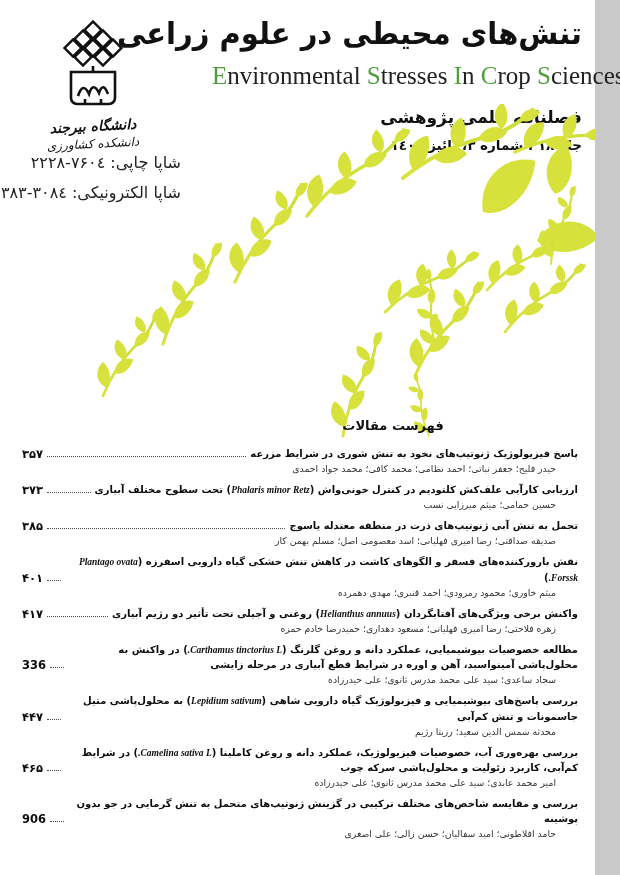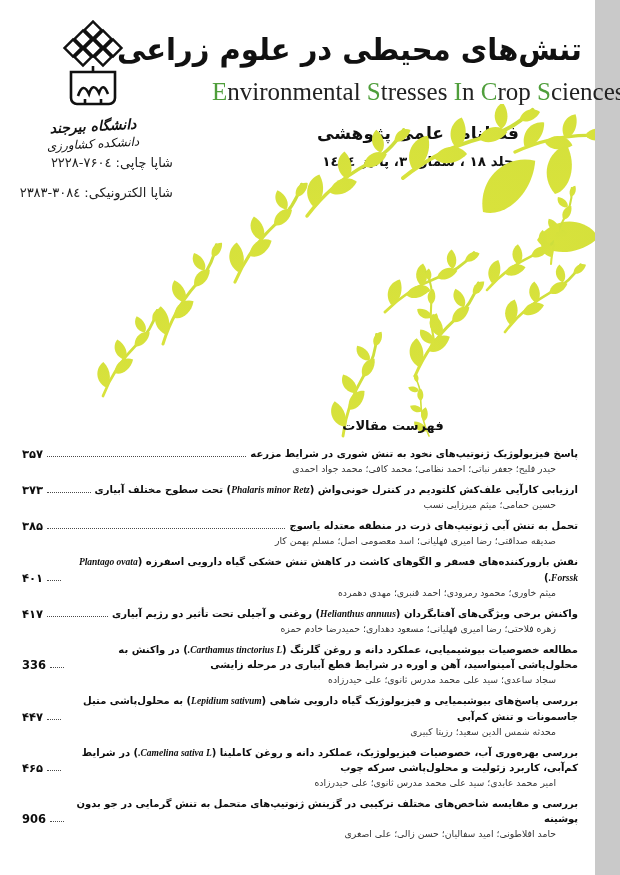--- a/index.html
+++ b/index.html
@@ -14,25 +14,25 @@
   .page{
     position:relative;width:620px;height:875px;background:#fff;overflow:hidden;
     font-family:"DejaVu Sans","Liberation Sans",sans-serif;color:#111;
   }
   .edge-strip{position:absolute;top:0;right:0;width:25px;height:875px;background:var(--strip);}
   
   .logo-block{position:absolute;left:18px;top:20px;width:150px;text-align:center;}
   .emblem{display:block;margin:0 auto;}
   .logo-cap1{font-size:14px;font-weight:bold;font-style:italic;direction:rtl;margin-top:2px;transform:rotate(-3deg);}
   .logo-cap2{font-size:12px;font-style:italic;direction:rtl;margin-top:3px;transform:rotate(-3deg);}
-  .issn-block{position:absolute;left:8px;top:148px;width:165px;direction:rtl;text-align:right;font-size:13px;line-height:30px;color:#222;}
+  .issn-block{position:absolute;left:16px;top:148px;width:165px;direction:rtl;text-align:right;font-size:16px;line-height:30px;color:#222;}
   .issn-line{white-space:nowrap;}
   .issn-num{direction:ltr;unicode-bidi:isolate-override;}
   
-  .title-block{position:absolute;left:212px;top:16px;width:370px;text-align:center;margin-top:16px;}
+  .title-block{position:absolute;left:212px;top:16px;width:370px;}
   .fa-title{direction:rtl;font-size:29px;font-weight:bold;letter-spacing:-1px;white-space:nowrap;line-height:1.3;transform:scaleY(1.05);}
   .green-bar{height:11px;background:var(--bar);margin:-6px 4px 0 4px;position:relative;z-index:-1;}
   .en-title{font-family:Liberation Serif, serif;font-size:25px;color:#222;margin-top:3px;white-space:nowrap;}
   .en-title .cap{color:var(--accent);}
   .subtitle{direction:rtl;font-size:17px;font-weight:bold;margin-top:17px;padding-left:42px;}
   .issue{direction:rtl;font-size:13.5px;font-weight:bold;margin-top:10px;padding-left:42px;}
   
   .ornament{position:absolute;left:85px;top:104px;width:510px;height:340px;pointer-events:none;}
   
   .toc{position:absolute;left:22px;top:418px;width:556px;direction:rtl;}
@@ -194,21 +194,21 @@
     </div>
     <div class="eauthors">سجاد ساعدی؛ سید علی محمد مدرس ثانوی؛ علی حیدرزاده</div>
   </div>
 
   <div class="entry">
     <div class="line1">
       <span class="etitle">بررسی پاسخ‌های بیوشیمیایی و فیزیولوژیک گیاه دارویی شاهی (<span class="latin">Lepidium sativum</span>) به محلول‌پاشی متیل جاسمونات و تنش کم‌آبی</span>
       <span class="leader"></span>
       <span class="pnum">۴۴۷</span>
     </div>
-    <div class="eauthors">محدثه شمس الدین سعید؛ رزیتا کبیری</div>
+    <div class="eauthors">محدثه شمس الدین سعید؛ رزیتا رژیم</div>
   </div>
 
   <div class="entry">
     <div class="line1">
       <span class="etitle">بررسی بهره‌وری آب، خصوصیات فیزیولوژیک، عملکرد دانه و روغن کاملینا (<span class="latin">Camelina sativa L.</span>) در شرایط کم‌آبی، کاربرد زئولیت و محلول‌پاشی سرکه چوب</span>
       <span class="leader"></span>
       <span class="pnum">۴۶۵</span>
     </div>
     <div class="eauthors">امیر محمد عابدی؛ سید علی محمد مدرس ثانوی؛ علی حیدرزاده</div>
   </div>

